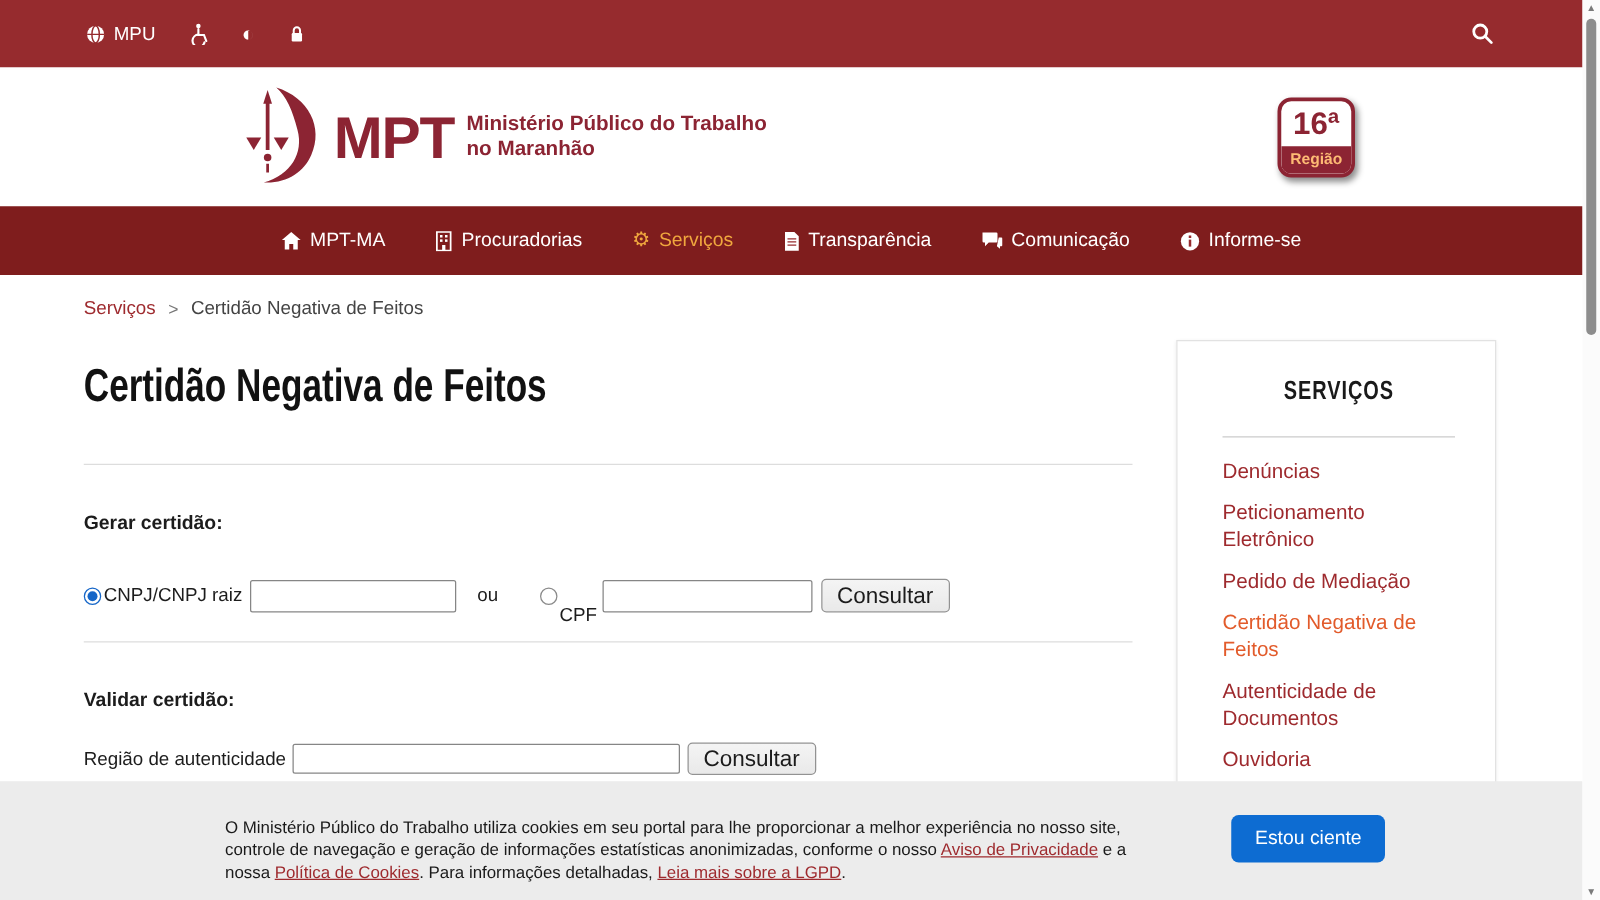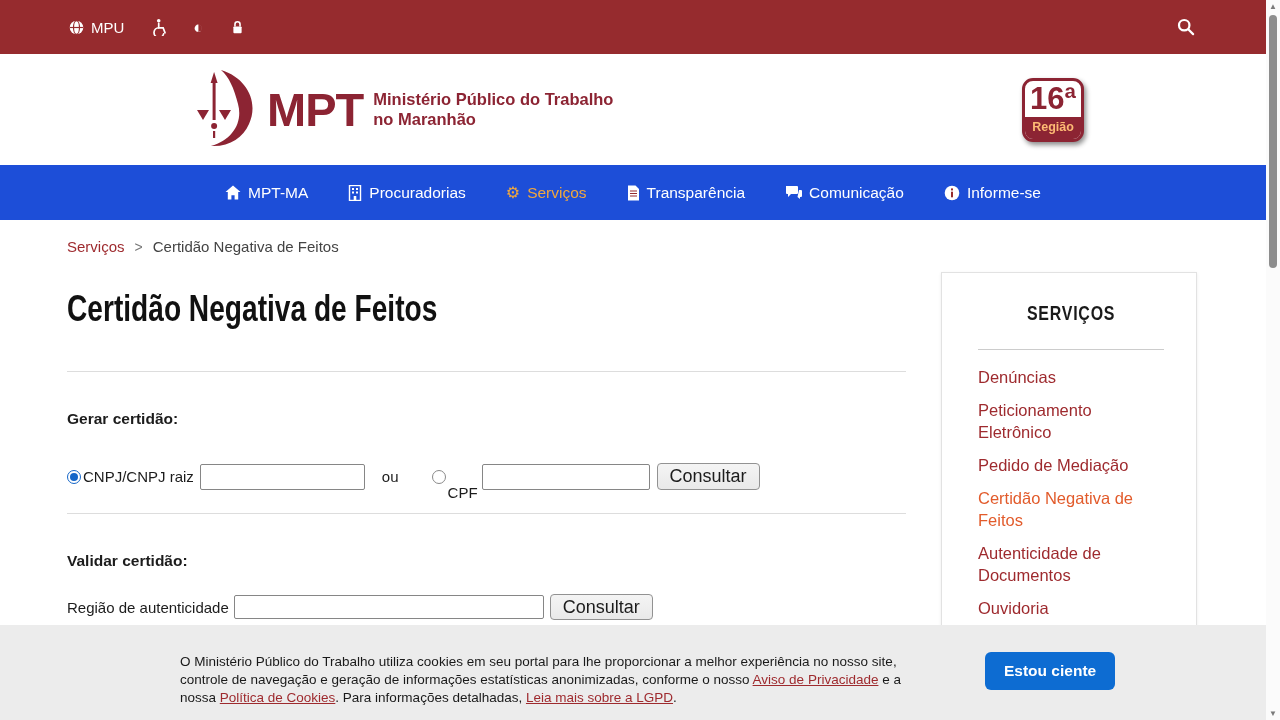--- a/index.html
+++ b/index.html
@@ -17,26 +17,26 @@
 
   
   .header { position:absolute; left:0; top:54px; width:1266px; height:111px; background:#fff; }
   .logo-wrap { position:absolute; left:185px; top:14px; display:flex; align-items:center; }
   .logo-mark { width:80px; height:82px; }
   .logo-acronym { font-size:47px; font-weight:bold; color:#8c2433; letter-spacing:-1px; margin-left:2px; }
   .logo-text { margin-left:10px; color:#8c2433; font-weight:bold; font-size:16.5px; line-height:20px; }
   .region-badge { position:absolute; left:1022px; top:24px; width:62px; height:64px;
     border:3px solid #8c2433; border-radius:11px; background:#fff; overflow:hidden;
     box-shadow:2px 3px 5px rgba(0,0,0,.45); text-align:center; }
-  .region-num { font-size:31px; font-weight:bold; color:#8c2433; line-height:36px; }
+  .region-num { font-size:25px; font-weight:bold; color:#8c2433; line-height:36px; }
   .region-label { background:#8c2433; color:#fdba74; font-size:12.5px; font-weight:bold;
     line-height:20px; height:22px; }
 
   
-  .nav { position:absolute; left:0; top:165px; width:1266px; height:55px; background:#1d4ed8;
+  .nav { position:absolute; left:0; top:165px; width:1266px; height:55px; background:#7f1d1d;
     display:flex; align-items:center; justify-content:center; gap:40px; }
   .nav-item { display:flex; align-items:center; gap:7px; color:#fff; font-size:15.5px; cursor:pointer; }
   .nav-item.active { color:#f0a73e; }
   .nav-item svg, .nav-item .glyph { color:inherit; }
   .nav-item .glyph { font-size:16px; line-height:1; }
 
   
   .breadcrumb { position:absolute; left:67px; top:238px; font-size:15px; color:#444;
     display:flex; align-items:center; gap:10px; }
   .breadcrumb a { color:#9e2a2e; text-decoration:none; cursor:pointer; }
@@ -80,21 +80,21 @@
   .sb-link.active { color:#e25b2b; }
 
   
   .cookie { position:absolute; left:0; top:625px; width:1266px; height:95px; background:#ececec;
     z-index:40; }
   .cookie-text { position:absolute; left:180px; top:28px; width:758px; font-size:13.5px;
     line-height:18px; color:#1a1a1a; }
   .cookie-text a { color:#9e2a2e; text-decoration:underline; cursor:pointer; }
   .cookie-btn { position:absolute; left:985px; top:27px; height:38px; padding:0 19px;
     background:#0d6cd2; color:#fff; border:none; border-radius:6px; font-size:15.5px;
-    font-family:"Liberation Sans", sans-serif; cursor:pointer;font-weight:bold; }
+    font-family:"Liberation Sans", sans-serif; cursor:pointer; }
 
   
   .scrollbar { position:absolute; right:0; top:0; width:14px; height:720px; background:#fbfbfb;
     z-index:60; }
   .sb-thumb { position:absolute; left:3px; top:15px; width:8px; height:253px; background:#8d8d8d;
     border-radius:4px; }
   .sb-arrow { position:absolute; left:0; width:14px; text-align:center; color:#7a7a7a; font-size:8px; }
   .sb-arrow.up { top:2px; } .sb-arrow.down { bottom:2px; }
 
   svg { display:block; }

